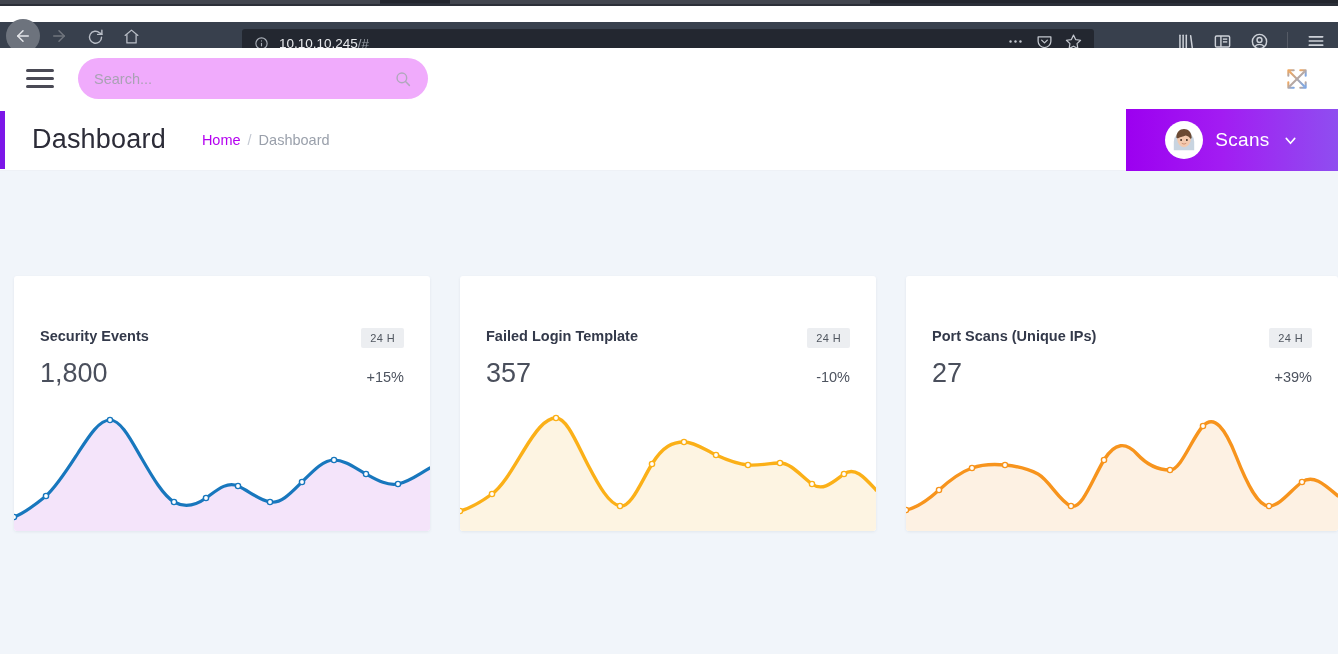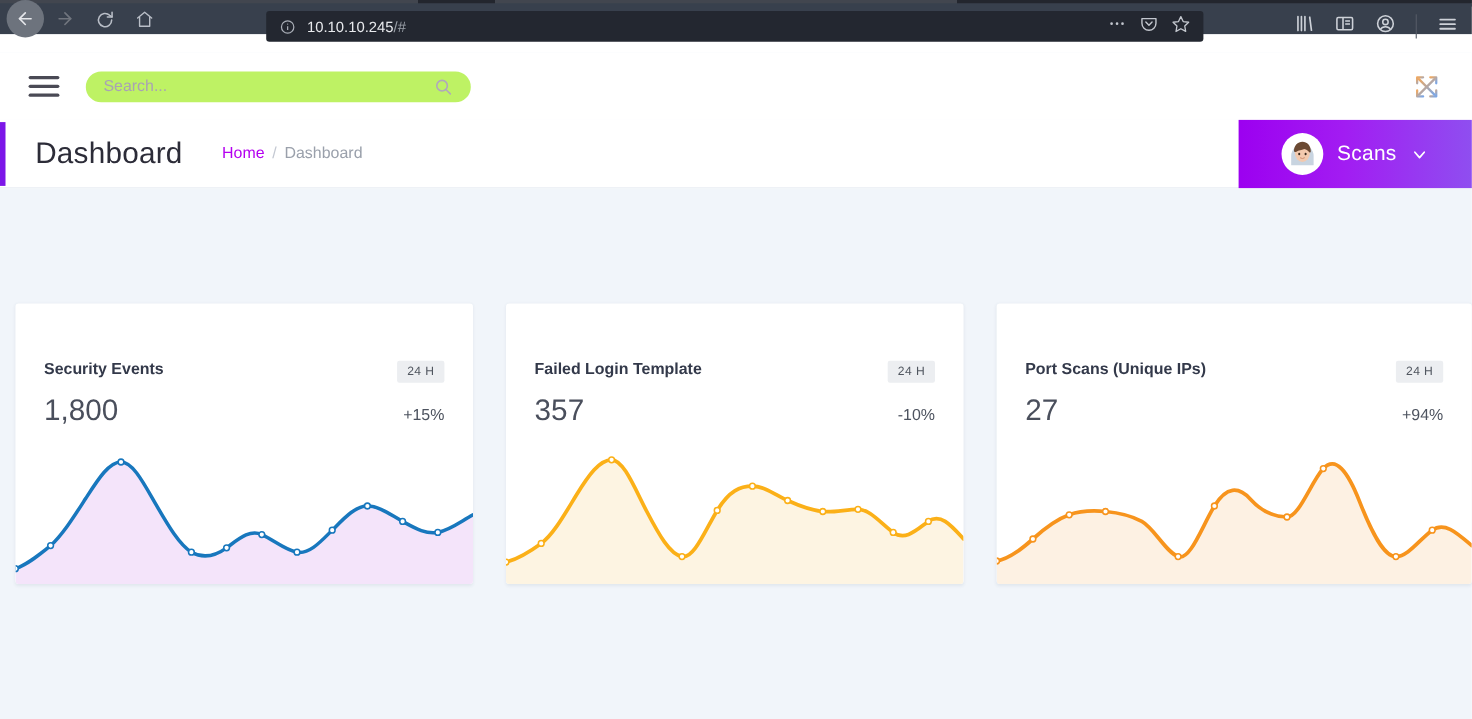--- a/index.html
+++ b/index.html
@@ -14,21 +14,21 @@
   .tabstrip {
     position: absolute; top: 0; left: 0; width: 1338px; height: 6px;
     background: #2b2f38;
   }
   .tabstrip .tab-a { position:absolute; left:0; top:0; width:380px; height:4px; background:#42464f; }
   .tabstrip .tab-b { position:absolute; left:380px; top:0; width:70px; height:3px; background:#23262e; }
   .tabstrip .tab-c { position:absolute; left:450px; top:0; width:420px; height:4px; background:#42464f; }
   .tabstrip .tab-d { position:absolute; left:870px; top:0; width:468px; height:3px; background:#23262e; }
 
   .navbar {
-    position: absolute; top: 3px; left: 0; width: 1338px; height: 28px;
+    position: absolute; top: 22px; left: 0; width: 1338px; height: 28px;
     background: #38404d;
     display: flex; align-items: center;
   }
   .nav-btns { display: flex; align-items: center; gap: 2px; padding-left: 6px; }
   .nav-btn {
     width: 34px; height: 34px; border-radius: 50%;
     display: flex; align-items: center; justify-content: center;
     color: #b9bec7;
   }
   .nav-btn.back { background: #6d737d; color: #e4e6ea; }
@@ -67,22 +67,22 @@
     margin-left: 26px; width: 30px; height: 26px;
     display: flex; flex-direction: column; justify-content: center; gap: 5px;
     cursor: pointer;
   }
   .hamburger span { display:block; height: 3px; background: #4a4a55; border-radius: 2px; }
   .hamburger span:nth-child(1){ width: 28px; }
   .hamburger span:nth-child(2){ width: 28px; }
   .hamburger span:nth-child(3){ width: 28px; }
 
   .searchwrap {
-    margin-left: 22px; width: 350px; height: 28px;
-    background: #bef264; border-radius: 21px;
+    margin-left: 22px; width: 350px; height: 41px;
+    background: #f0abfc; border-radius: 21px;
     display: flex; align-items: center; padding: 0 16px;
   }
   .searchwrap input {
     flex: 1; border: none; outline: none; background: transparent;
     font-size: 14.5px; color: #6b6b72;
     font-family: "Liberation Sans", sans-serif;
   }
   .searchwrap input::placeholder { color: #a9a2b4; }
   .search-icon { color: #b0a8bc; display:flex; }
 
@@ -384,21 +384,21 @@
       </div>
     </div>
 
     <div class="card c3">
       <div class="card-head">
         <span class="card-title">Port Scans (Unique IPs)</span>
         <span class="badge">24 H</span>
       </div>
       <div class="card-val-row">
         <span class="card-value">27</span>
-        <span class="card-change">+94%</span>
+        <span class="card-change">+39%</span>
       </div>
       <div class="spark">
         <svg viewBox="0 0 432 133" preserveAspectRatio="none">
           <path fill="#fdf1e3" stroke="none" d="M0,112 C11,110 22,102 33,92 C44,82 55,74 66,70 C77,66 88,66 99,67 C110,68 121,70 132,76 C143,82 154,104 165,108 C176,112 187,80 198,62 C209,44 220,44 231,56 C242,68 253,72 264,72 C275,72 286,40 297,28 C308,16 319,30 330,58 C341,86 352,108 363,108 C374,108 385,92 396,84 C407,76 418,86 432,98 L432,133 L0,133 Z"></path>
           <path fill="none" stroke="#f7941d" stroke-width="3.4" stroke-linecap="round" stroke-linejoin="round" d="M0,112 C11,110 22,102 33,92 C44,82 55,74 66,70 C77,66 88,66 99,67 C110,68 121,70 132,76 C143,82 154,104 165,108 C176,112 187,80 198,62 C209,44 220,44 231,56 C242,68 253,72 264,72 C275,72 286,40 297,28 C308,16 319,30 330,58 C341,86 352,108 363,108 C374,108 385,92 396,84 C407,76 418,86 432,98"></path>
           <g fill="#ffffff" stroke="#f7941d" stroke-width="1.4">
             <circle cx="0" cy="112" r="2.6"></circle>
               <circle cx="33" cy="92" r="2.6"></circle>
             <circle cx="66" cy="70" r="2.6"></circle>
               <circle cx="99" cy="67" r="2.6"></circle>

